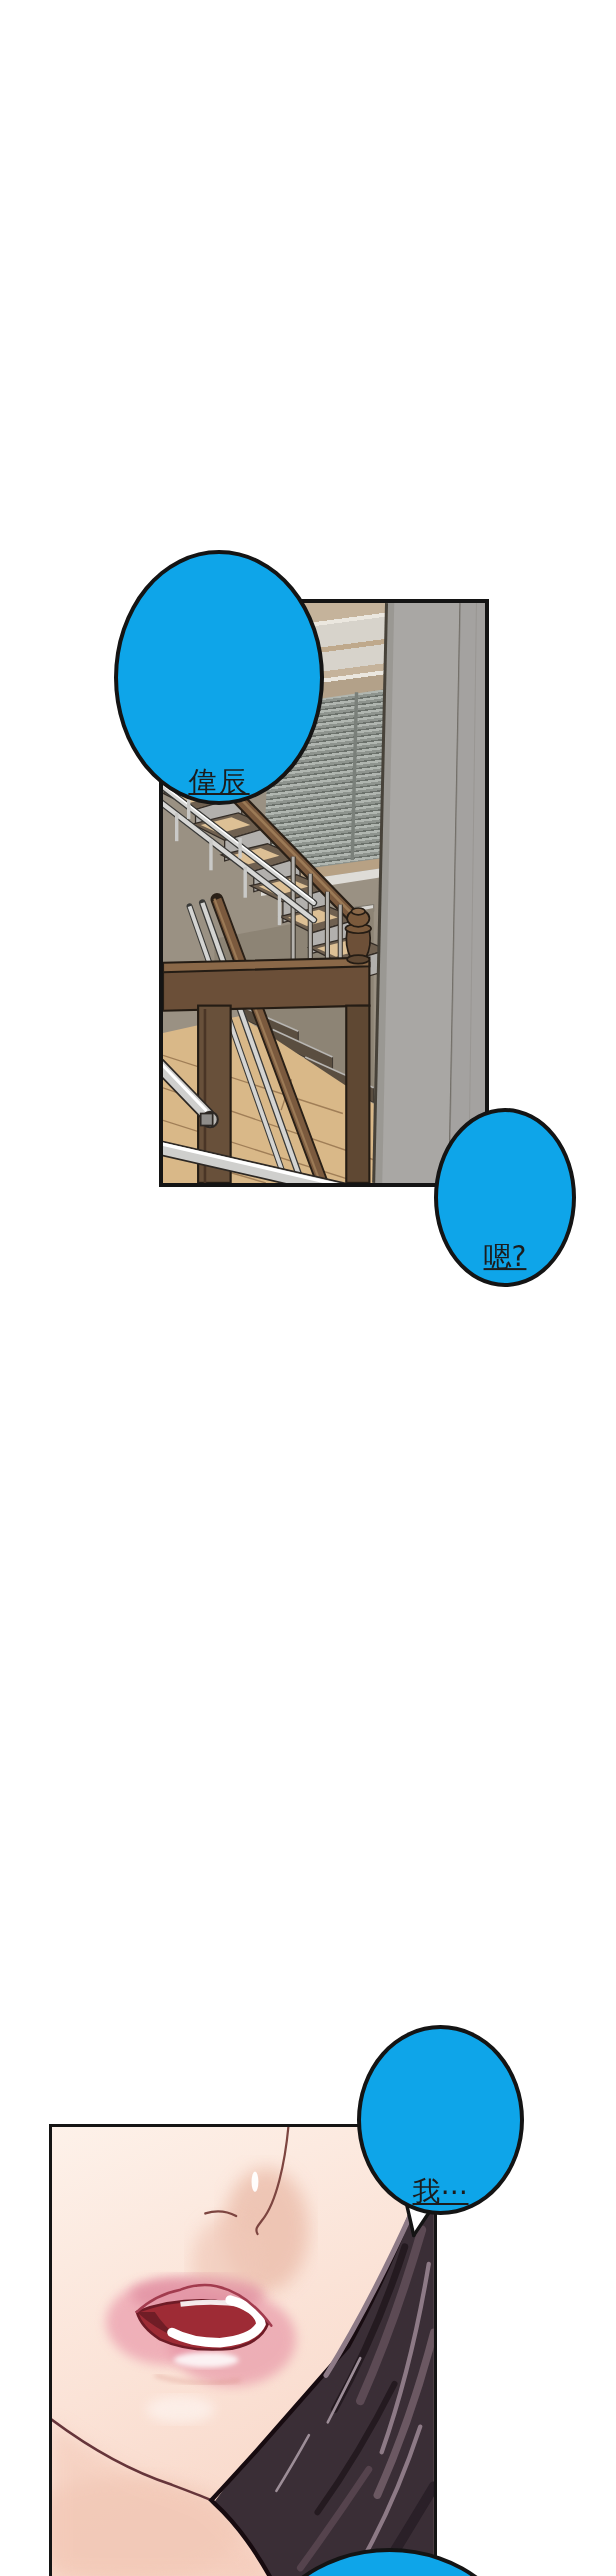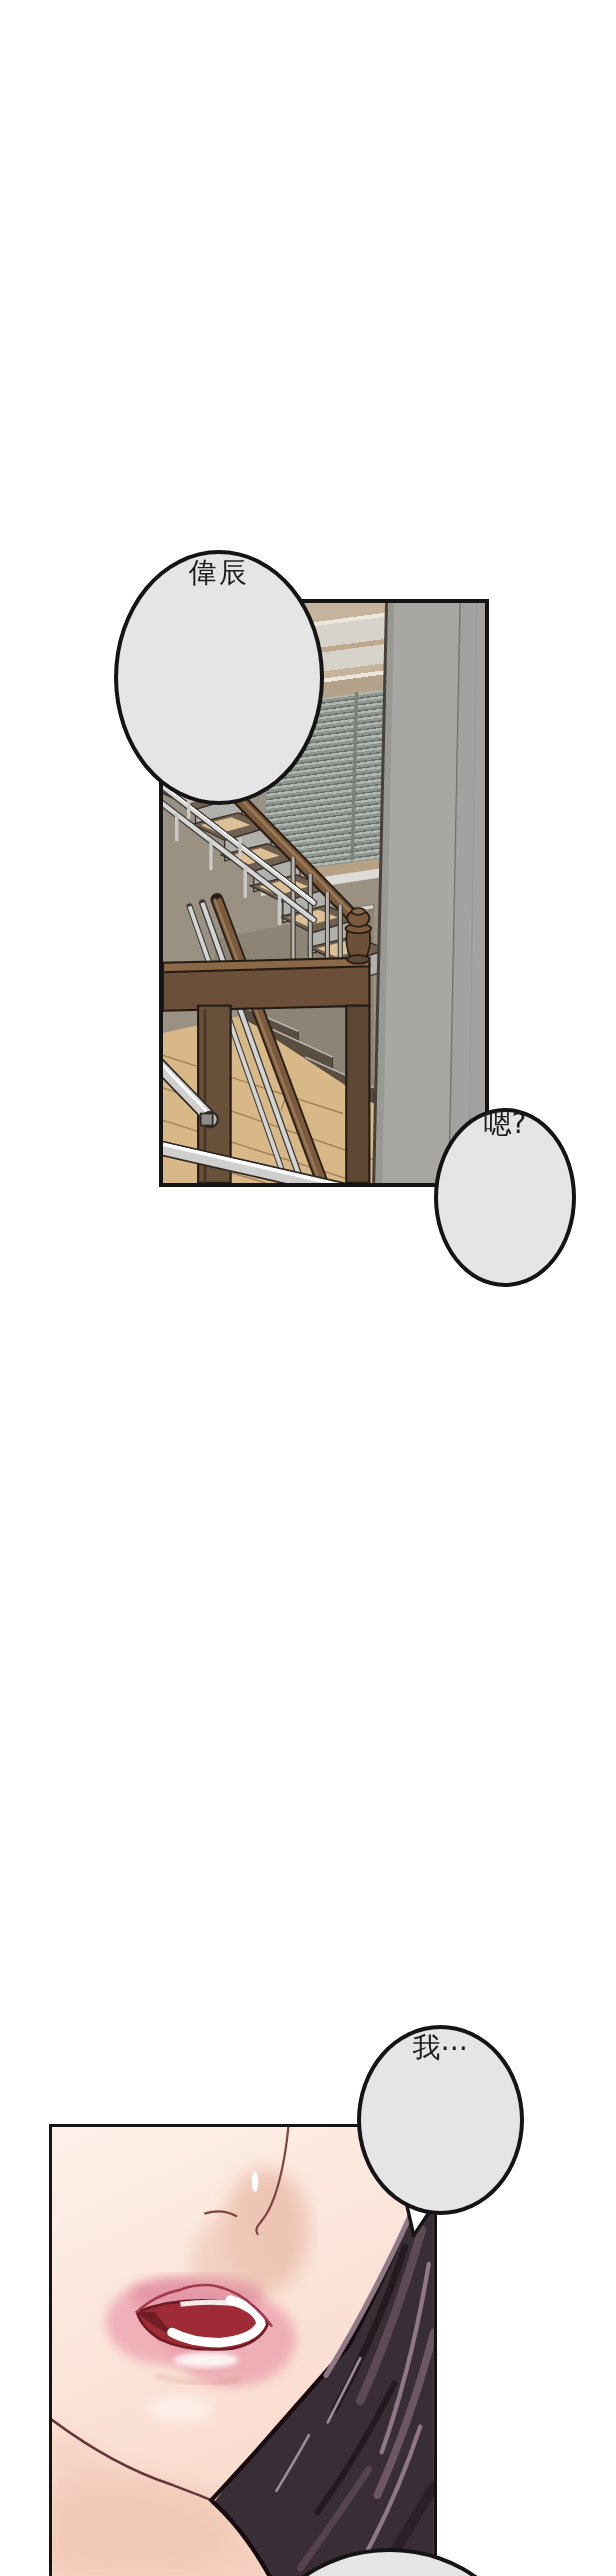--- a/index.html
+++ b/index.html
@@ -23,22 +23,22 @@
   .p1-sill{left:0;top:0;width:322px;height:580px;background:#b7a184;
     clip-path:polygon(99px 272px,221px 255px,220px 265px,98px 283px);}
   .p1-strip{left:0;top:0;width:322px;height:580px;background:#dedcd7;
     clip-path:polygon(98px 283px,220px 265px,220px 274px,98px 293px);}
   .p1-svg{left:0;top:0;width:322px;height:580px;}
   
   .p2-skin{left:0;top:0;width:382px;height:452px;
     background:linear-gradient(155deg,#fdf1e9 0%,#fbe3d7 45%,#f7d2c2 100%);}
   .p2-svg{left:0;top:0;width:382px;height:452px;}
   
-  .bubble{position:absolute;background:#e5e5e5;border:4.3px solid #141414;border-radius:50%;
-    display:flex;align-items:flex-start;justify-content:center;color:#1c1c1c;z-index:30;}
+  .bubble{position:absolute;background:#0ea5e9;border:4.3px solid #141414;border-radius:50%;
+    display:flex;align-items:flex-end;justify-content:center;color:#1c1c1c;z-index:30;text-decoration:underline;}
   #bubble-name{left:114px;top:550px;width:202px;height:247px;font-size:28px;letter-spacing:2.6px;}
   #bubble-hmm{left:434px;top:1108px;width:134px;height:171px;font-size:28px;}
   #bubble-hmm .btext{transform:translateY(-6.9px);}
   #bubble-i{left:357px;top:2025px;width:159px;height:182px;font-size:28px;z-index:32;}
   #bubble-partial{left:257px;top:2548px;width:257px;height:214px;z-index:33;}
   #bubble-tail{position:absolute;left:387px;top:2182px;width:69px;height:62px;z-index:31;}
   .btext{white-space:nowrap;}
 </style>
 </head>
 <body>

